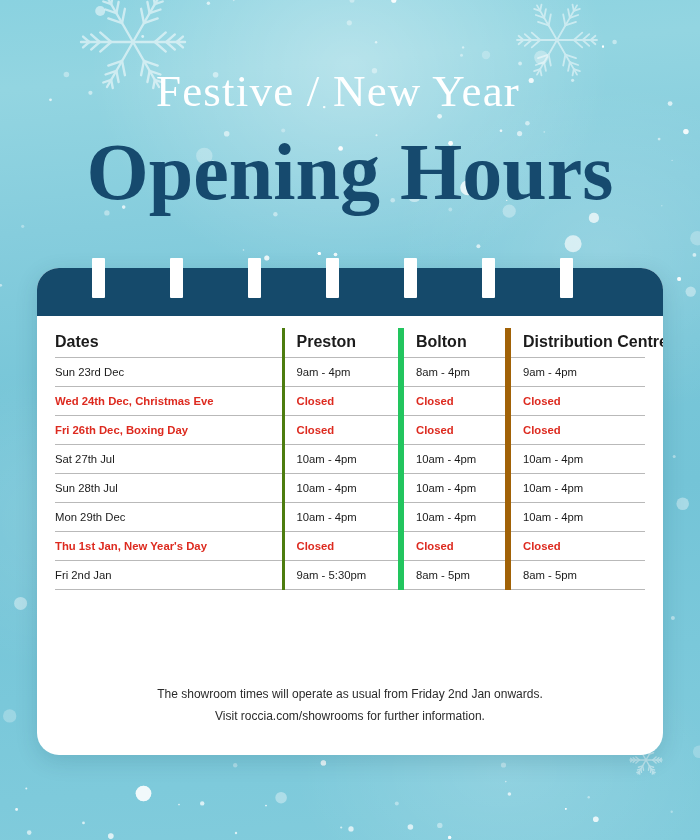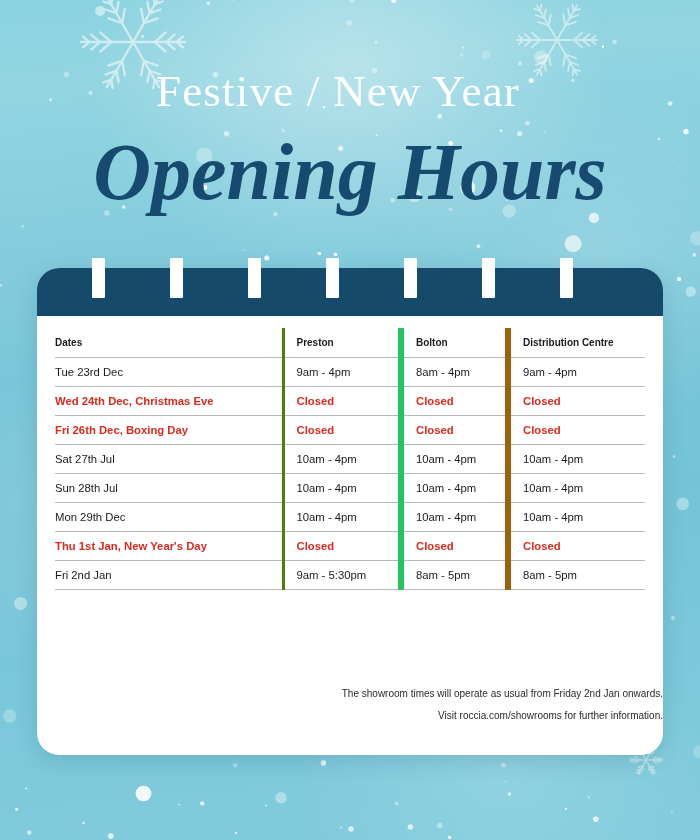--- a/index.html
+++ b/index.html
@@ -82,21 +82,20 @@
     color: #ffffff;
     z-index: 3;
   }
   #title-main {
     position: absolute;
     top: 126px;
     left: 0;
     width: 700px;
     text-align: center;
     font-family: "Liberation Serif", serif;
-    font-style: italic;
     font-weight: 700;
     font-size: 80px;
     line-height: 92px;
     letter-spacing: 0px;
     color: #164a6e;
     z-index: 3;
   }
 
   
   #table-wrap {
@@ -114,21 +113,21 @@
   table.hours td {
     text-align: left;
     vertical-align: middle;
     height: 29px;
     padding: 0 0 0 12px;
     font-size: 11.3px;
     color: #1b1b1b;
     border-bottom: 1px solid #b9b9b9;
     white-space: nowrap;
   }
-  table.hours th { font-weight: 700; font-size: 10px; }
+  table.hours th { font-weight: 700; font-size: 16px; }
   table.hours th:first-child,
   table.hours td:first-child { padding-left: 0; }
 
   
   .col-date { width: 228px; }
   .col-a    { width: 118px; border-left: 3px solid #4d7c0f; }
   .col-b    { width: 107px; border-left: 6px solid #22c55e; }
   .col-c    { width: 137px; border-left: 6px solid #a16207; }
 
   tr.closed th, tr.closed td,
@@ -136,21 +135,21 @@
 
   
   #footer {
     position: absolute;
     left: 0;
     top: 415px;
     width: 626px;
     text-align: center;
     color: #2b2b2b;
   }
-  #footer div { font-size: 10px; line-height: 22px; text-align: right; }
+  #footer div { font-size: 12px; line-height: 22px; }
 </style>
 </head>
 <body>
 
 <div id="poster">
 
   <svg id="bokeh" width="700" height="840" viewBox="0 0 700 840" aria-hidden="true">
       <circle cx="450.3" cy="209.5" r="1.9" fill="#ffffff" opacity="0.31"></circle>
       <circle cx="503.5" cy="765.0" r="2.6" fill="#ffffff" opacity="0.39"></circle>
       <circle cx="672.1" cy="160.4" r="0.7" fill="#ffffff" opacity="0.43"></circle>
@@ -454,21 +453,21 @@
         <thead>
           <tr>
             <th class="col-date">Dates</th>
             <th class="col-a">Preston</th>
             <th class="col-b">Bolton</th>
             <th class="col-c">Distribution Centre</th>
           </tr>
         </thead>
         <tbody id="hours-body">
             <tr>
-              <td class="col-date">Tue 23rd Dec</td>
+              <td class="col-date">Sun 23rd Dec</td>
               <td class="col-a">9am - 4pm</td>
               <td class="col-b">8am - 4pm</td>
               <td class="col-c">9am - 4pm</td>
             </tr>
             <tr class="closed">
               <td class="col-date">Wed 24th Dec, Christmas Eve</td>
               <td class="col-a">Closed</td>
               <td class="col-b">Closed</td>
               <td class="col-c">Closed</td>
             </tr>

